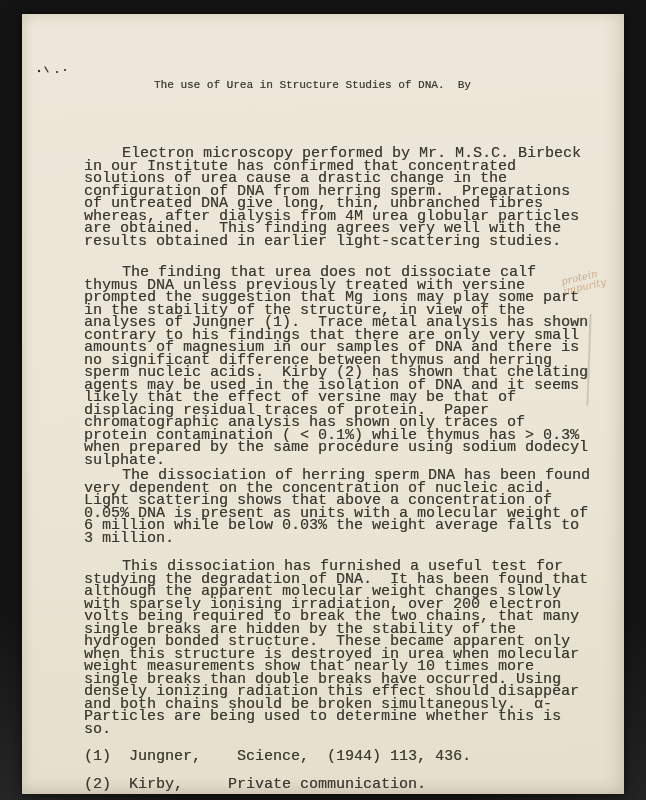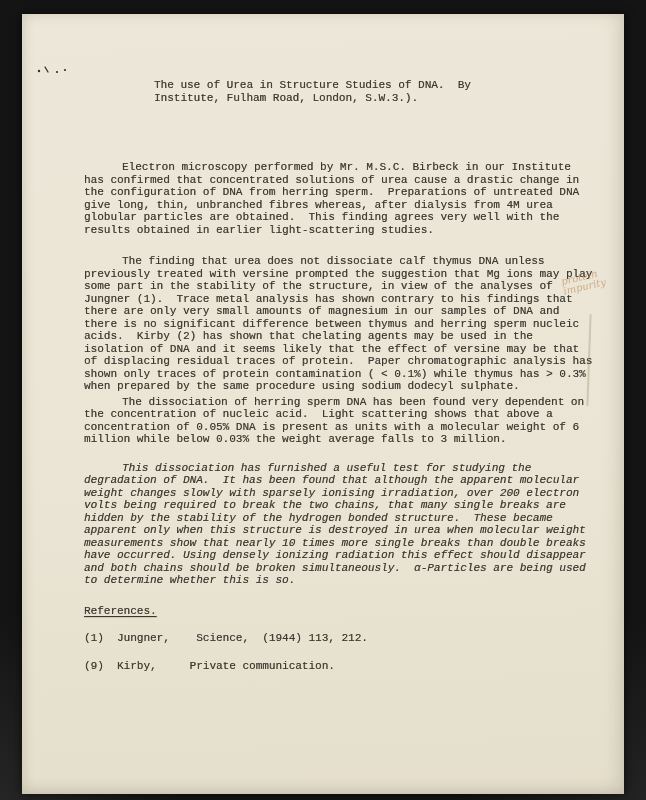--- a/index.html
+++ b/index.html
@@ -27,21 +27,21 @@
     box-shadow:
       0 0 10px rgba(0,0,0,0.65),
       inset -8px 0 16px rgba(80,70,50,0.10),
       inset 0 -6px 14px rgba(80,70,50,0.08),
       inset 4px 0 10px rgba(80,70,50,0.06);
     box-sizing: border-box;
     padding: 65px 30px 0 62px;
     color: #3b382f;
   }
   .typed {
-    font-size: 11px;
+    font-size: 15px;
     line-height: 12.5px;
     white-space: pre-wrap;
     text-shadow: 0.3px 0.3px 0.6px rgba(58,55,48,0.55);
   }
   .title-block {
     margin-left: 70px;
     width: 420px;
   }
   .title-line {
     font-size: 11px;
@@ -52,21 +52,21 @@
   .body-text {
     width: 512px;
   }
   .para {
     text-indent: 38px;
     margin: 0;
   }
   .para-1 { margin-top: 56px; }
   .para-2 { margin-top: 19px; }
   .para-3 { margin-top: 3px; }
-  .para-4 { margin-top: 16px; font-style: italic; }
+  .para-4 { margin-top: 16px; }
   .refs-heading {
     margin-top: 18px;
     text-decoration: underline;
     text-underline-offset: 2px;
   }
   .ref-line {
     margin-top: 15px;
   }
   .ref-underline {
     text-underline-offset: 2px;
@@ -107,34 +107,32 @@
 
   <svg class="ink-marks" width="34" height="12" viewBox="0 0 34 12">
     <circle cx="3" cy="7" r="1.2" fill="#33302a"></circle>
     <path d="M9 3 L12 8" stroke="#33302a" stroke-width="1.3" stroke-linecap="round"></path>
     <circle cx="21" cy="8" r="1.1" fill="#33302a"></circle>
     <circle cx="29" cy="6" r="1.1" fill="#33302a"></circle>
   </svg>
 
   <div class="title-block">
     <div class="title-line">The use of Urea in Structure Studies of DNA.  By</div>
-    <div class="title-line">Institute, Fulham Road, London, S.W.3.).</div>
   </div>
 
   <div class="body-text">
     <p class="typed para para-1">Electron microscopy performed by Mr. M.S.C. Birbeck in our Institute has confirmed that concentrated solutions of urea cause a drastic change in the configuration of DNA from herring sperm.  Preparations of untreated DNA give long, thin, unbranched fibres whereas, after dialysis from 4M urea globular particles are obtained.  This finding agrees very well with the results obtained in earlier light-scattering studies.</p>
     <p class="typed para para-2">The finding that urea does not dissociate calf thymus DNA unless previously treated with versine prompted the suggestion that Mg ions may play some part in the stability of the structure, in view of the analyses of Jungner (1).  Trace metal analysis has shown contrary to his findings that there are only very small amounts of magnesium in our samples of DNA and there is no significant difference between thymus and herring sperm nucleic acids.  Kirby (2) has shown that chelating agents may be used in the isolation of DNA and it seems likely that the effect of versine may be that of displacing residual traces of protein.  Paper chromatographic analysis has shown only traces of protein contamination ( &lt; 0.1%) while thymus has &gt; 0.3% when prepared by the same procedure using sodium dodecyl sulphate.</p>
     <p class="typed para para-3">The dissociation of herring sperm DNA has been found very dependent on the concentration of nucleic acid.  Light scattering shows that above a concentration of 0.05% DNA is present as units with a molecular weight of 6 million while below 0.03% the weight average falls to 3 million.</p>
     <p class="typed para para-4">This dissociation has furnished a useful test for studying the degradation of DNA.  It has been found that although the apparent molecular weight changes slowly with sparsely ionising irradiation, over 200 electron volts being required to break the two chains, that many single breaks are hidden by the stability of the hydrogen bonded structure.  These became apparent only when this structure is destroyed in urea when molecular weight measurements show that nearly 10 times more single breaks than double breaks have occurred. Using densely ionizing radiation this effect should disappear and both chains should be broken simultaneously.  α-Particles are being used to determine whether this is so.</p>
 
-    <div class="typed refs-heading">References.</div>
 
-    <div class="typed ref-line"><span>(1)  Jungner,    Science,  (1944) </span><span class="ref-underline">113</span><span>, 212.</span></div>
+    <div class="typed ref-line"><span>(1)  Jungner,    Science,  (1944) </span><span class="ref-underline">113</span><span>, 436.</span></div>
 
-    <div class="typed ref-line"><span>(9)  Kirby,     Private communication.</span><span class="ref-underline"></span><span></span></div>
+    <div class="typed ref-line"><span>(2)  Kirby,     Private communication.</span><span class="ref-underline"></span><span></span></div>
   </div>
 
   <div class="margin-note">
     <div>protein</div>
     <div>impurity</div>
   </div>
 
   <div class="pencil-stroke"></div>
 
 </div>

